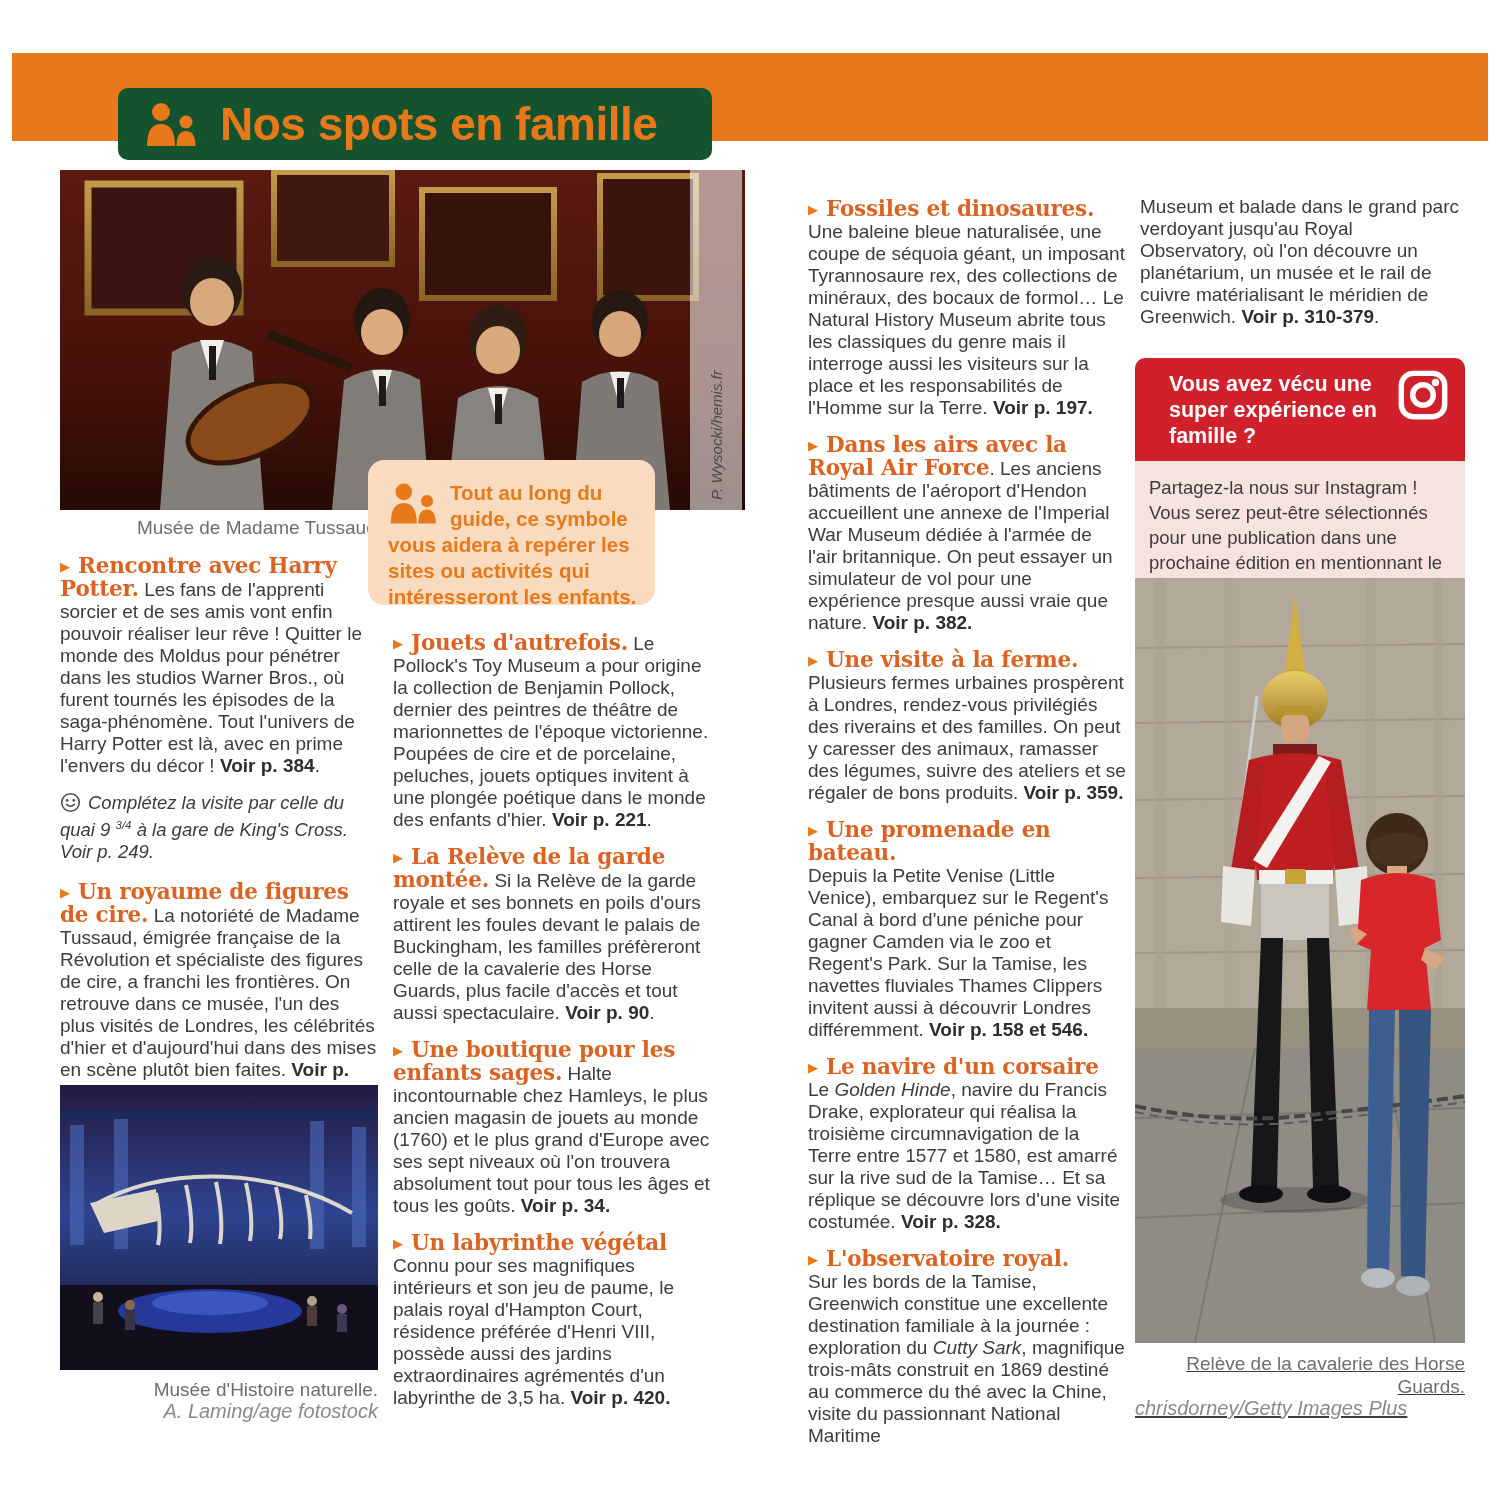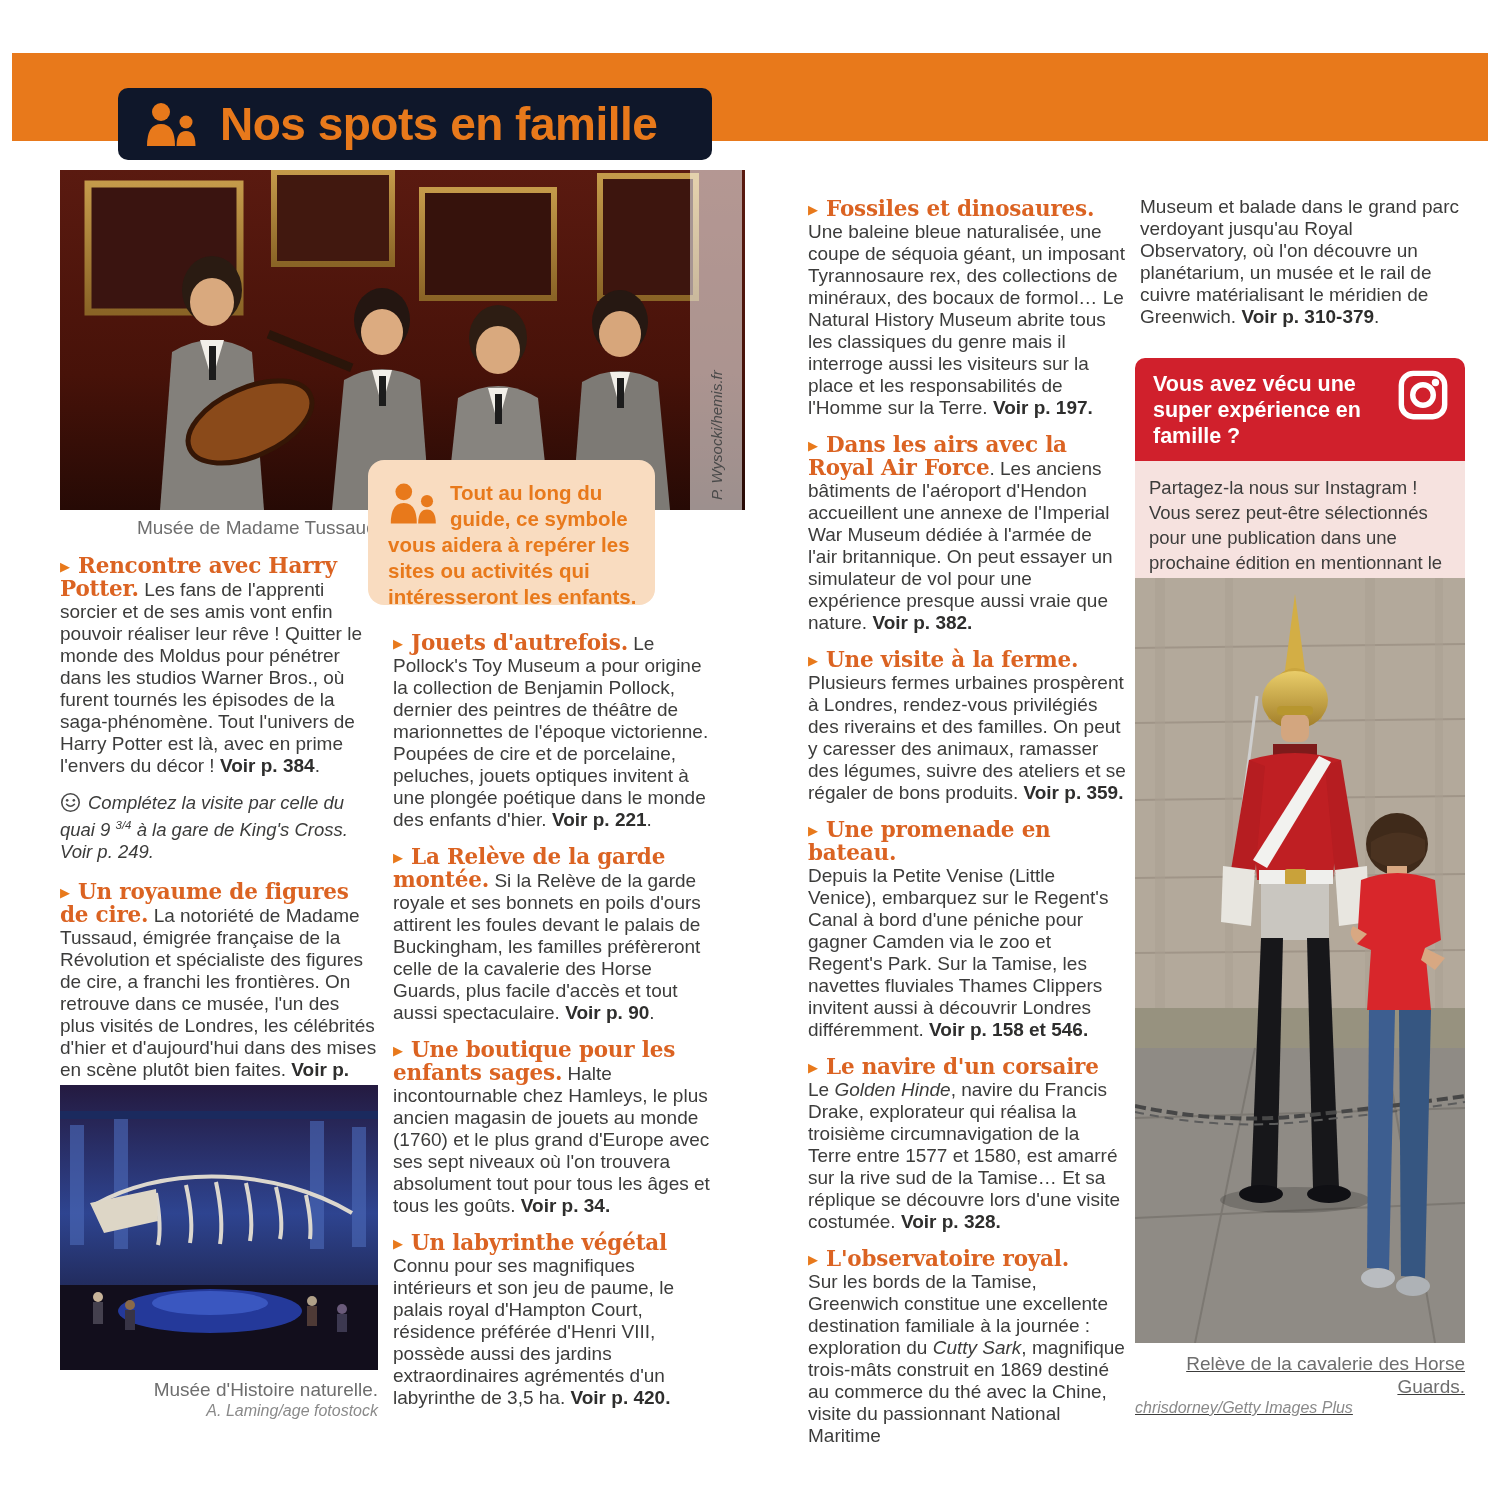--- a/index.html
+++ b/index.html
@@ -11,52 +11,52 @@
     --hashtag:#C51F30;
     --body:#3C3C3B;
     --caption:#6E6E6E;
     --credit:#8A8A8A;
   }
   html,body{margin:0;padding:0;background:#fff;}
   .page{position:relative;width:1500px;height:1500px;background:#fff;overflow:hidden;
         font-family:"Liberation Sans",sans-serif;color:var(--body);}
   
   .band{position:absolute;left:12px;right:12px;top:53px;height:88px;background:var(--orange);}
-  .titlebox{position:absolute;left:118px;top:88px;width:594px;height:72px;background:#0f172a;
+  .titlebox{position:absolute;left:118px;top:88px;width:594px;height:72px;background:#14532d;
             border-radius:10px;display:flex;align-items:center;padding-left:26px;box-sizing:border-box;}
   .pagetitle{color:var(--orange);font-weight:bold;font-size:46px;letter-spacing:-0.5px;margin-left:20px;white-space:nowrap;}
   .subtitle{position:absolute;left:880px;top:103px;width:480px;text-align:center;color:#fff;
             font-weight:bold;font-size:21px;letter-spacing:0.4px;white-space:nowrap;}
   .pagenum{position:absolute;right:34px;top:103px;color:#fff;font-weight:bold;font-size:21px;}
   
   .photo{position:absolute;overflow:hidden;}
   .photo svg{display:block;}
   
   .caption{font-size:19px;color:var(--caption);line-height:23px;text-align:right;}
-  .credit{font-size:16px;font-style:italic;color:var(--credit);line-height:20px;}
+  .credit{font-size:20px;font-style:italic;color:var(--credit);line-height:20px;}
   
   .callout{position:absolute;left:368px;top:460px;width:287px;height:145px;background:var(--callout-bg);
            border-radius:16px;padding:20px 18px 0 20px;box-sizing:border-box;
            color:var(--orange);font-weight:bold;font-size:20.5px;line-height:26px;}
   .callout .fam{float:left;width:52px;height:42px;margin:2px 10px 2px 0;}
   
   .col{position:absolute;font-size:19px;line-height:22px;}
   .sec{margin:12px 0 15px 0;}
   .tri{color:var(--orange);font-size:13px;vertical-align:2px;margin-right:8px;}
   .sec-title{font-family:"DejaVu Serif","Liberation Serif",serif;font-weight:bold;
              color:var(--orange-dark);font-size:21.5px;letter-spacing:-0.2px;}
   .b{font-weight:bold;color:#2e2e2d;}
   .i{font-style:italic;text-align:right;}
   .sup{font-size:0.62em;vertical-align:super;}
   .hl{font-weight:bold;color:var(--hashtag);}
   .sec-note{margin:4px 0 18px 0;font-style:italic;font-size:18.5px;}
   .smiley{width:21px;height:21px;vertical-align:-4px;margin-right:7px;}
   
   .insta{position:absolute;left:1135px;top:358px;width:330px;}
-  .insta-head{background:var(--red);border-radius:10px 10px 0 0;padding:13px 16px 12px 18px;
+  .insta-head{background:var(--red);border-radius:10px 10px 0 0;padding:13px 16px 12px 34px;
               color:#fff;font-weight:bold;font-size:21.5px;line-height:26px;min-height:52px;box-sizing:border-box;}
   .insta-head .ig{float:right;width:52px;height:52px;margin:-2px 0 4px 10px;}
   .insta-body{background:var(--pink);border-radius:0 0 10px 10px;padding:14px 12px 16px 14px;
               font-size:18.5px;line-height:25px;color:#3C3C3B;}
 </style>
 </head>
 <body>
 
 <div class="page">
 

